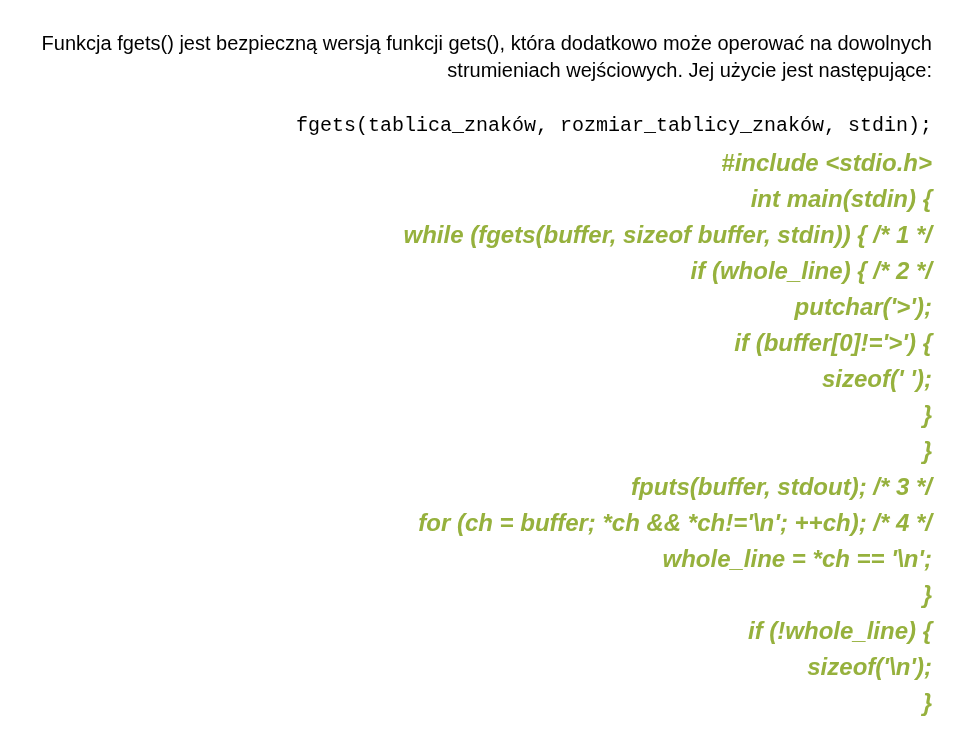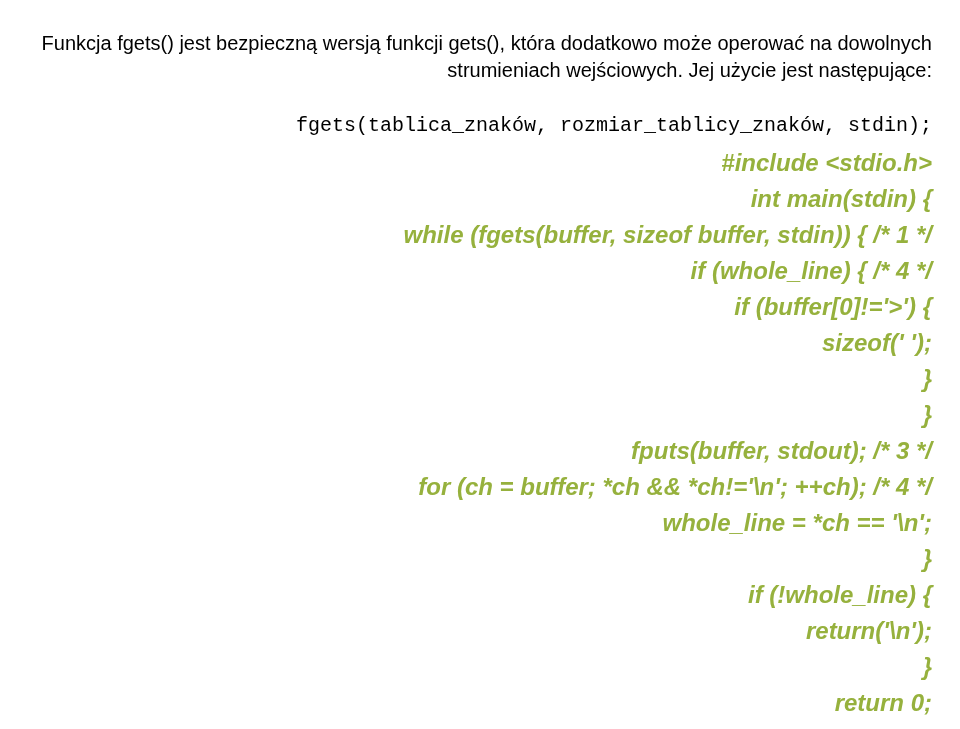--- a/index.html
+++ b/index.html
@@ -46,28 +46,29 @@
 </head>
 <body>
 
 <div class="container">
   <p class="prose">Funkcja fgets() jest bezpieczną wersją funkcji gets(), która dodatkowo może operować na dowolnych strumieniach wejściowych. Jej użycie jest następujące:</p>
   <div class="code-line">fgets(tablica_znaków, rozmiar_tablicy_znaków, stdin);</div>
   <div class="code-block">
     <div class="row">#include &lt;stdio.h&gt;</div>
     <div class="row">int main(stdin) {</div>
     <div class="row">while (fgets(buffer, sizeof buffer, stdin)) { /* 1 */</div>
-    <div class="row">if (whole_line) { /* 4 */</div>
+    <div class="row">if (whole_line) { /* 2 */</div>
+    <div class="row">putchar('&gt;');</div>
     <div class="row">if (buffer[0]!='&gt;') {</div>
     <div class="row">sizeof(' ');</div>
     <div class="row">}</div>
     <div class="row">}</div>
     <div class="row">fputs(buffer, stdout); /* 3 */</div>
     <div class="row">for (ch = buffer; *ch &amp;&amp; *ch!='\n'; ++ch); /* 4 */</div>
     <div class="row">whole_line = *ch == '\n';</div>
     <div class="row">}</div>
     <div class="row">if (!whole_line) {</div>
-    <div class="row">return('\n');</div>
+    <div class="row">sizeof('\n');</div>
     <div class="row">}</div>
     <div class="row">return 0;</div>
     <div class="row">}</div>
   </div>
 </div>
 
 </body></html>

